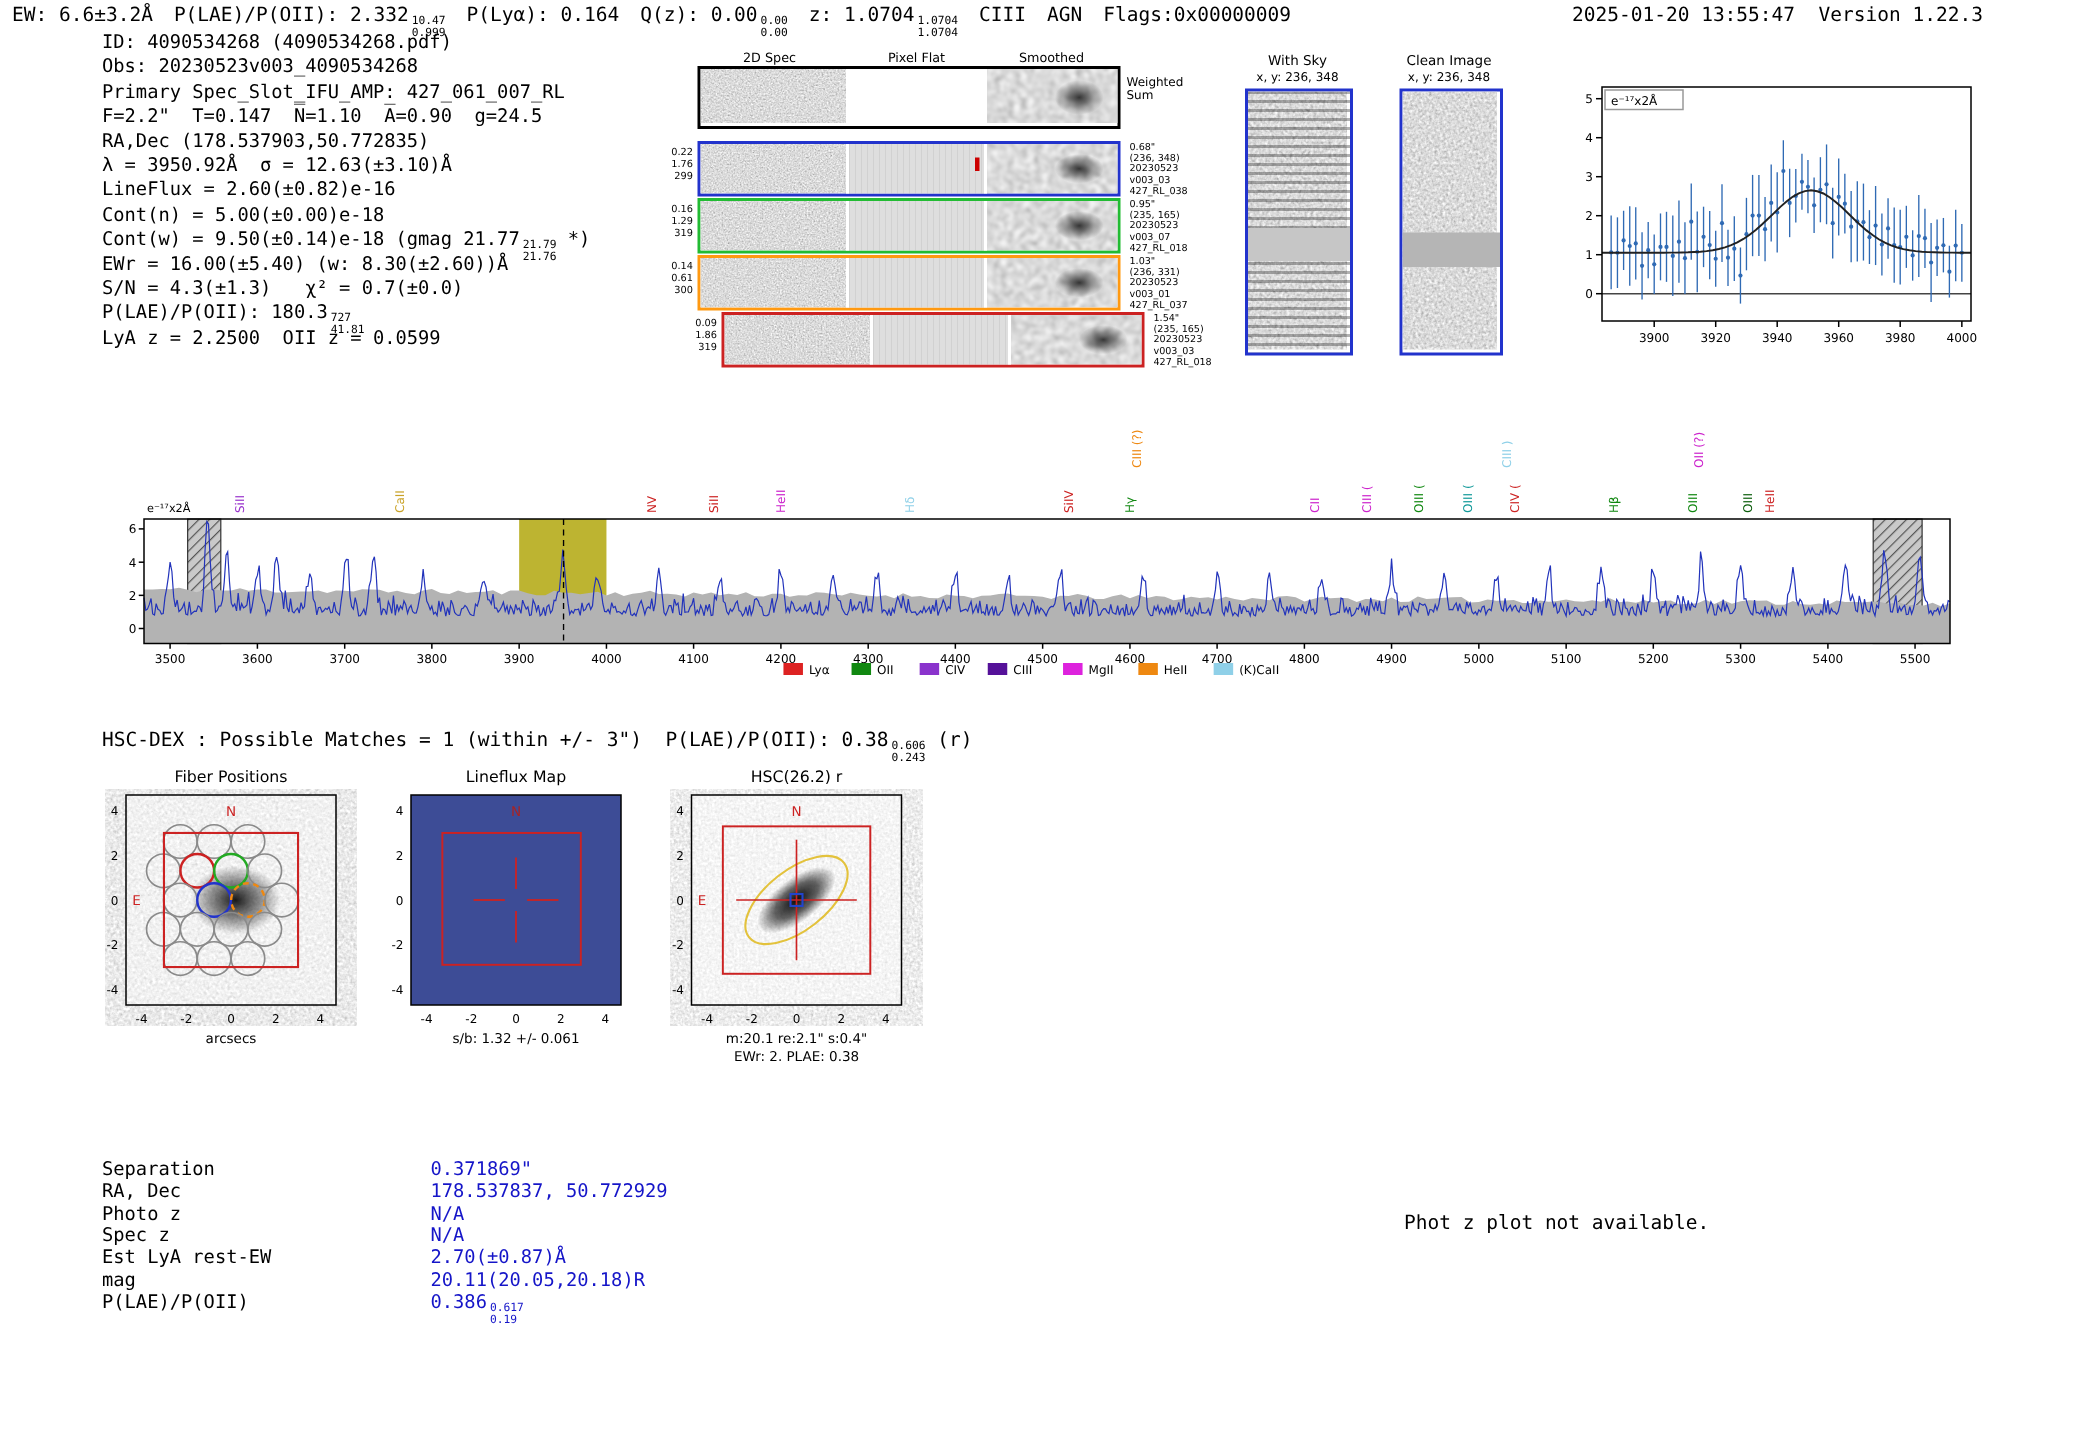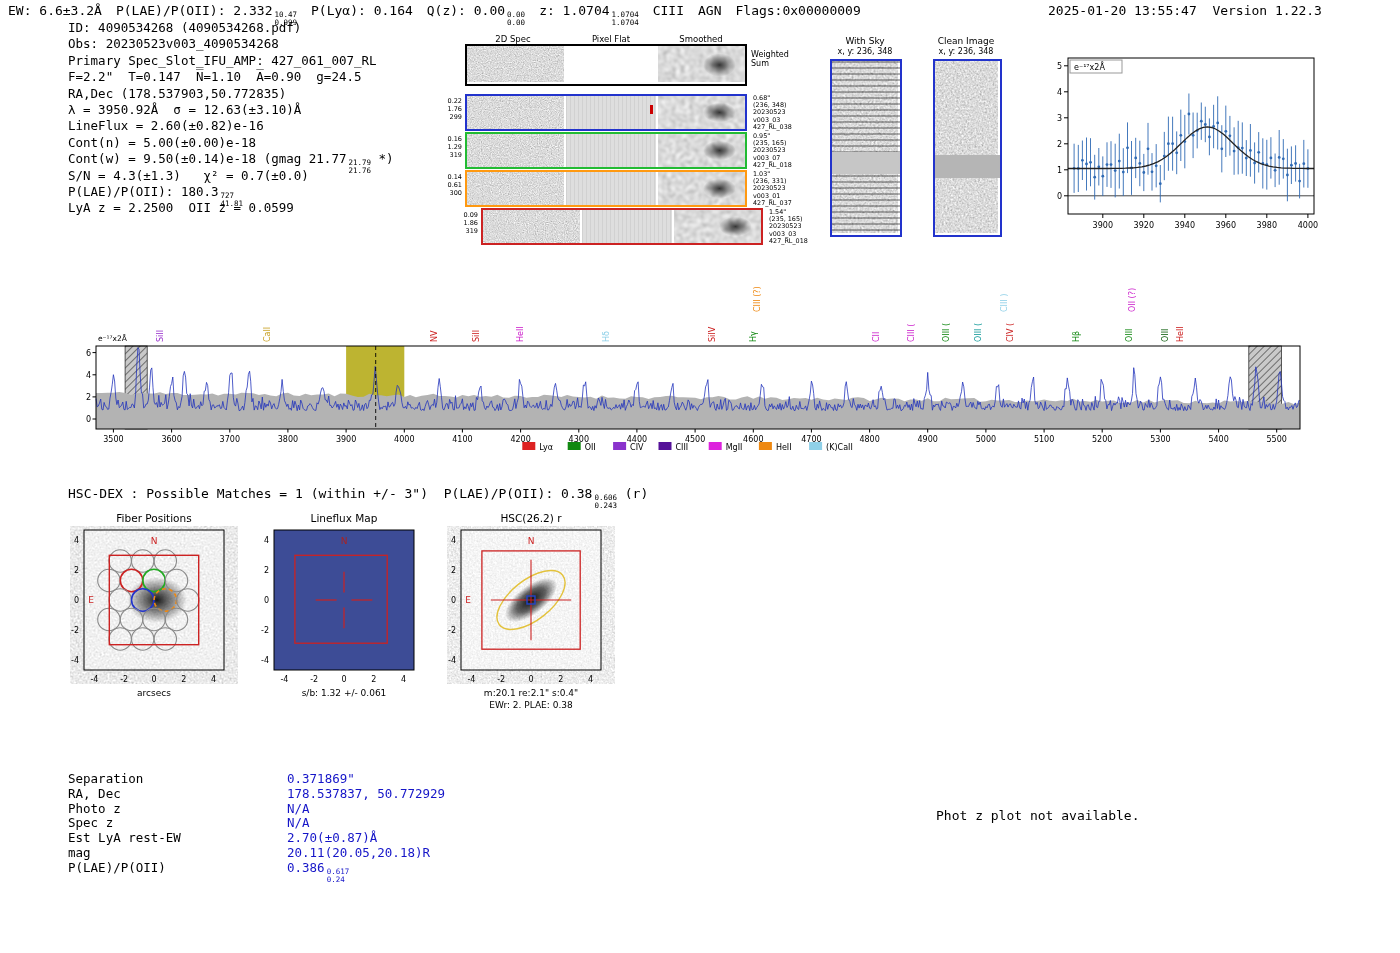--- a/index.html
+++ b/index.html
@@ -72,20 +72,21 @@
   <div id="info-block" class="mono">
       <div class="iline"><span>ID: 4090534268 (4090534268.pdf)</span></div>
       <div class="iline"><span>Obs: 20230523v003_4090534268</span></div>
       <div class="iline"><span>Primary Spec_Slot_IFU_AMP: 427_061_007_RL</span></div>
       <div class="iline"><span>F=2.2"  T=0.147  N̅=1.10  A̅=0.90  g=24.5</span></div>
       <div class="iline"><span>RA,Dec (178.537903,50.772835)</span></div>
       <div class="iline"><span>λ = 3950.92Å  σ = 12.63(±3.10)Å</span></div>
       <div class="iline"><span>LineFlux = 2.60(±0.82)e-16</span></div>
       <div class="iline"><span>Cont(n) = 5.00(±0.00)e-18</span></div>
       <div class="iline"><span>Cont(w) = 9.50(±0.14)e-18 (gmag 21.77</span><span class="stack"><span>21.79</span><span>21.76</span></span><span> *)</span></div>
+      <div class="iline"><span>EWr = 16.00(±5.40) (w: 8.30(±2.60))Å</span></div>
       <div class="iline"><span>S/N = 4.3(±1.3)   χ² = 0.7(±0.0)</span></div>
       <div class="iline"><span>P(LAE)/P(OII): 180.3</span><span class="stack"><span>727</span><span>41.81</span></span></div>
       <div class="iline"><span>LyA z = 2.2500  OII z = 0.0599</span></div>
     </div>
 
   <div class="colhdr" id="hdr-2dspec">2D Spec</div>
   <div class="colhdr" id="hdr-flat">Pixel Flat</div>
   <div class="colhdr" id="hdr-smoothed">Smoothed</div>
 
   <div id="wsum-row">
@@ -655,16 +656,16 @@
     <div class="ccap ccap2">EWr: 2. PLAE: 0.38</div>
   </div>
 
   <div id="match-table" class="mono">
       <div class="mrow"><span class="mlab">Separation</span><span class="mval">0.371869"</span></div>
       <div class="mrow"><span class="mlab">RA, Dec</span><span class="mval">178.537837, 50.772929</span></div>
       <div class="mrow"><span class="mlab">Photo z</span><span class="mval">N/A</span></div>
       <div class="mrow"><span class="mlab">Spec z</span><span class="mval">N/A</span></div>
       <div class="mrow"><span class="mlab">Est LyA rest-EW</span><span class="mval">2.70(±0.87)Å</span></div>
       <div class="mrow"><span class="mlab">mag</span><span class="mval">20.11(20.05,20.18)R</span></div>
-      <div class="mrow"><span class="mlab">P(LAE)/P(OII)</span><span class="mval">0.386<span class="stack"><span>0.617</span><span>0.24</span></span></span></div>
+      <div class="mrow"><span class="mlab">P(LAE)/P(OII)</span><span class="mval">0.386<span class="stack"><span>0.617</span><span>0.19</span></span></span></div>
     </div>
   <div id="photz-note" class="mono">Phot z plot not available.</div>
 </div>
 
 </body></html>

